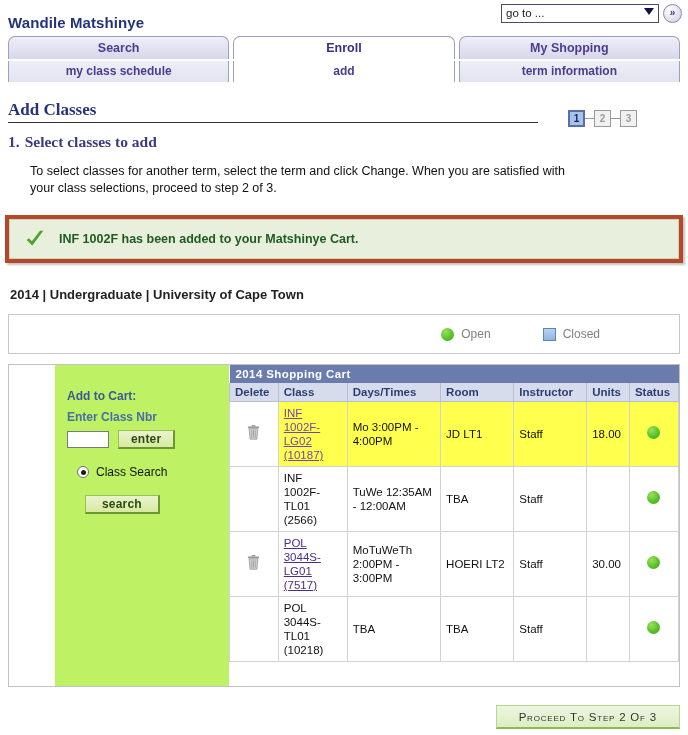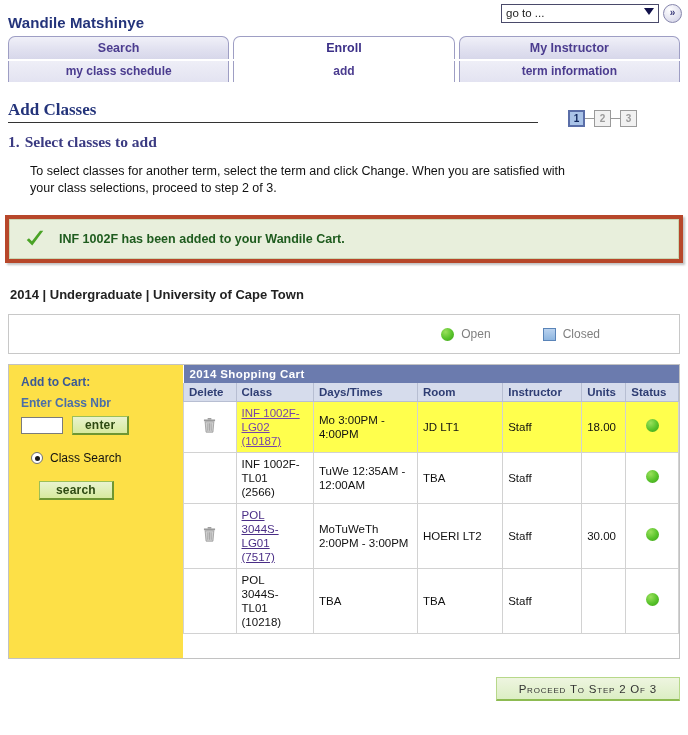--- a/index.html
+++ b/index.html
@@ -263,23 +263,24 @@
   
   .panel {
     margin: 10px 8px 0 8px;
     display: flex;
     border: 1px solid #c2c2c2;
     box-sizing: border-box;
   }
   .sidebar {
     width: 174px;
     flex: none;
-    background: #fde047;
-    padding: 10px 0 0 12px;
-    box-sizing: border-box;
+    background: #bef264;
+    padding: 24px 0 0 12px;
+    box-sizing: border-box;
+    margin-left: 46px;
   }
   .side-head {
     font-size: 12px;
     font-weight: bold;
     color: #3b5a96;
     margin-bottom: 7px;
   }
   .side-sub {
     font-size: 12px;
     font-weight: bold;
@@ -437,21 +438,21 @@
       <span class="goto-chevron"></span>
     </div>
     <div class="goto-btn">»</div>
   </div>
 </div>
 
 <div class="tabs-area">
   <div class="tabrow tabrow-main">
     <div class="tab">Search</div>
     <div class="tab active">Enroll</div>
-    <div class="tab">My Instructor</div>
+    <div class="tab">My Shopping</div>
   </div>
   <div class="tabrow tabrow-sub">
     <div class="subtab">my class schedule</div>
     <div class="subtab active">add</div>
     <div class="subtab">term information</div>
   </div>
 </div>
 
 <div class="page-head">
   <div class="page-title">Add Classes</div>
@@ -468,21 +469,21 @@
   <span class="num">1.</span><span>Select classes to add</span>
 </div>
 
 <div class="intro">To select classes for another term, select the term and click Change.  When you are satisfied with your class selections, proceed to step 2 of 3.</div>
 
 <div class="banner-outer">
   <div class="banner">
     <svg class="check" viewBox="0 0 24 24">
       <path d="M3 13 L9 19 L21 3 L17.5 3 L8.6 14.4 L5.4 11.2 Z" fill="#4aa326"></path>
     </svg>
-    <span class="banner-text">INF 1002F has been added to your Wandile Cart.</span>
+    <span class="banner-text">INF 1002F has been added to your Matshinye Cart.</span>
   </div>
 </div>
 
 <div class="term-line">2014 | Undergraduate | University of Cape Town</div>
 
 <div class="legend">
   <div class="legend-item">
     <span class="dot-open"></span>
     <span>Open</span>
   </div>

